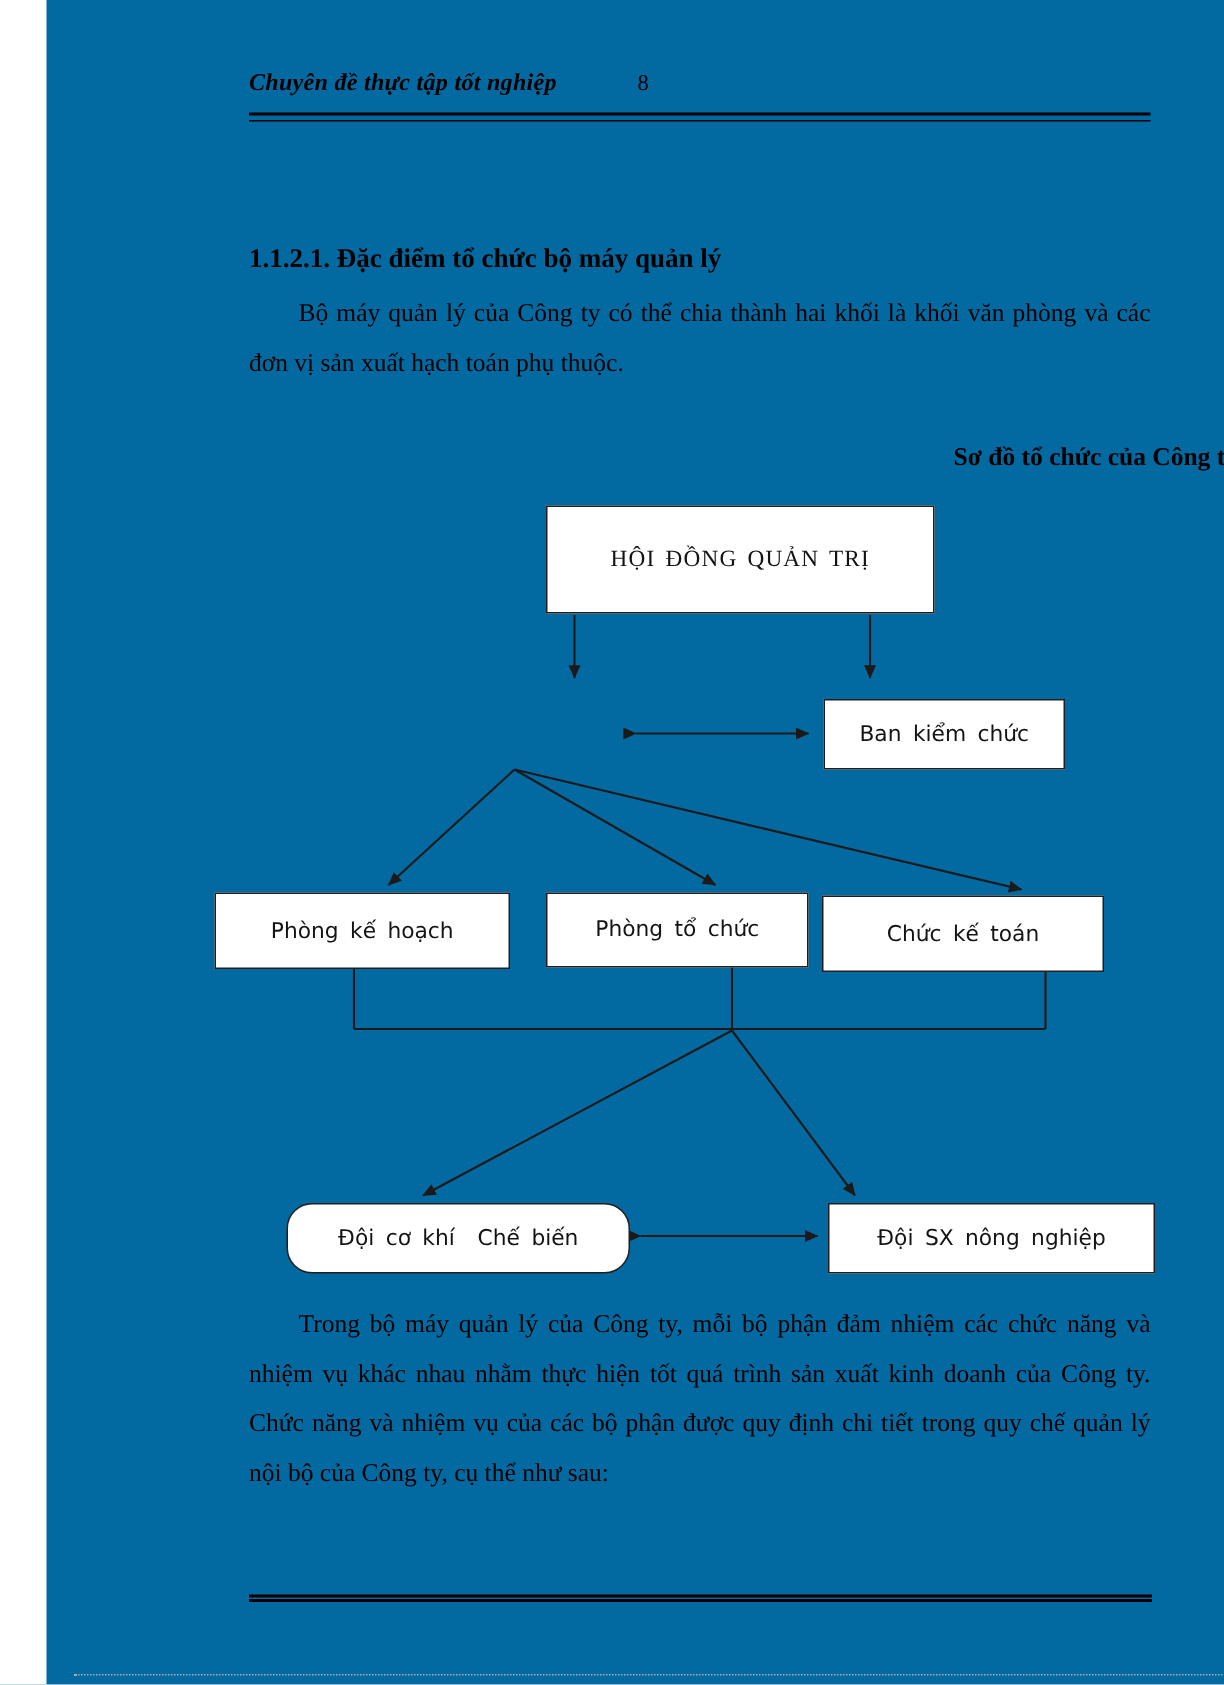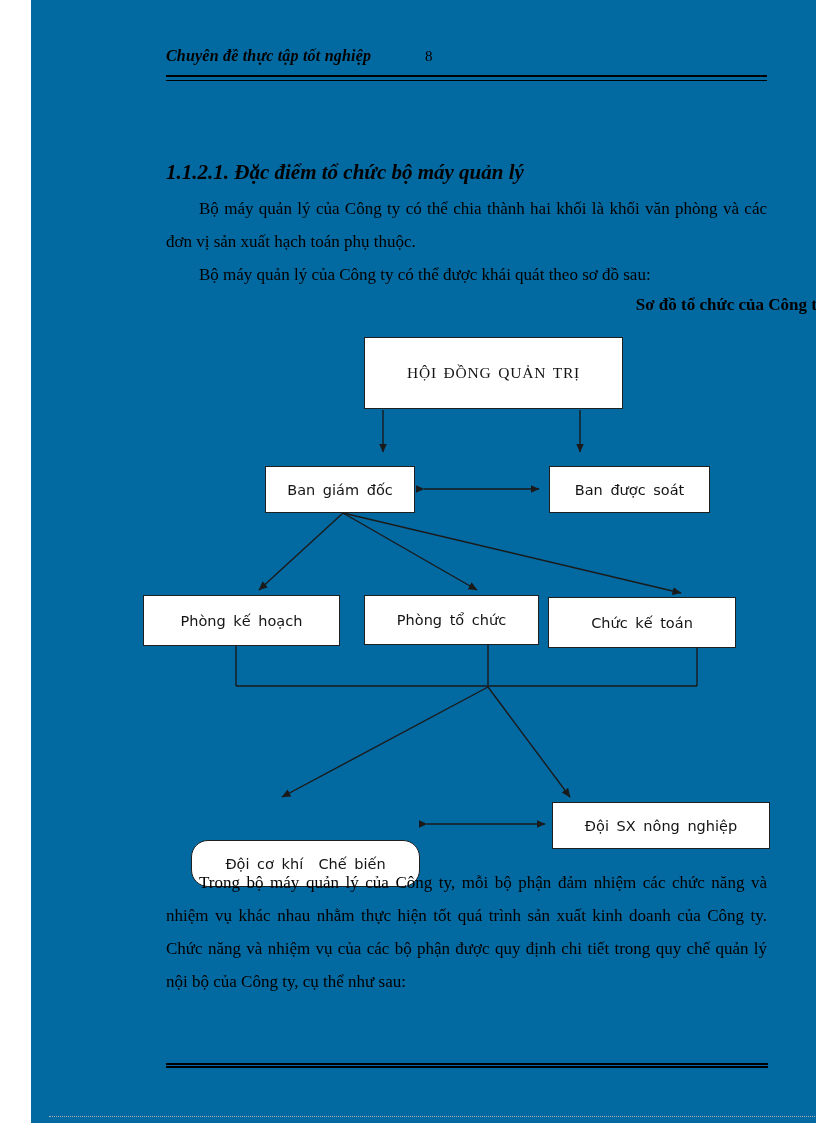--- a/index.html
+++ b/index.html
@@ -7,58 +7,57 @@
     position:relative;width:816px;height:1123px;background:#0369a1;
     font-family:"Liberation Serif",serif;color:#000;overflow:hidden;margin-left:31px;
   }
   
   .hdr-title{position:absolute;left:135px;top:47px;font-size:16px;font-weight:bold;font-style:italic;letter-spacing:.2px;}
   .hdr-page{position:absolute;left:394px;top:48px;font-size:15px;}
   .hdr-rule{position:absolute;left:135px;top:75px;width:601px;height:3px;border-top:2px solid #000;border-bottom:1px solid #000;}
   
   .para{position:absolute;left:135px;width:601px;font-size:17px;line-height:33px;text-align:justify;}
   .indent{text-indent:33px;}
-  .sec-heading{position:absolute;left:135px;top:156px;width:601px;font-size:21px;line-height:33px;font-weight:bold;font-style:italic;}
+  .sec-heading{position:absolute;left:135px;top:156px;width:601px;font-size:18px;line-height:33px;font-weight:bold;}
   .diagram-title{position:absolute;left:0;top:288px;width:800px;text-align:right;font-size:17px;line-height:33px;font-weight:bold;}
   
   .node{
     position:absolute;display:flex;align-items:center;justify-content:center;
     border:1.5px solid #1f1f1f;background:#fff;
     font-family:"DejaVu Sans",sans-serif;font-size:14.5px;color:#141414;
     text-align:center;word-spacing:3px;
   }
   .node span{white-space:pre;}
   .node-serif{font-family:"Liberation Serif",serif;font-size:15.5px;letter-spacing:.8px;word-spacing:2px;}
   .n-board{left:333px;top:337px;width:257px;height:70px;}
   .n-management{left:234px;top:466px;width:148px;height:45px;}
   .n-supervisory{left:518px;top:466px;width:159px;height:45px;}
   .n-planning{left:112px;top:595px;width:195px;height:49px;}
   .n-organization{left:333px;top:595px;width:173px;height:48px;}
   .n-accounting{left:517px;top:597px;width:186px;height:49px;}
-  .n-mechanical{left:160px;top:840px;width:227px;height:45px;border-radius:17px;}
+  .n-mechanical{left:160px;top:802px;width:227px;height:45px;border-radius:17px;}
   .n-agriculture{left:521px;top:802px;width:216px;height:45px;}
   
   .connectors{position:absolute;left:0;top:330px;width:816px;height:530px;pointer-events:none;}
   .connectors line{stroke:#1a1a1a;stroke-width:1.4;}
   
   .ftr-rule{position:absolute;left:135px;top:1063px;width:602px;height:1px;border-top:2.5px solid #000;border-bottom:2px solid #000;}
   .dotted-rule{position:absolute;left:18px;top:1116px;width:780px;height:0;border-top:1px dotted #a8adb8;}
 </style>
 </head>
 <body>
 
 <div class="page">
 
   <div class="hdr-title">Chuyên  đề thực tập tốt nghiệp</div>
   <div class="hdr-page">8</div>
   <div class="hdr-rule"></div>
 
   <div class="sec-heading">1.1.2.1. Đặc điểm tổ chức bộ máy quản lý</div>
   <div class="para indent" style="top:192px;">Bộ máy quản lý của Công ty có thể chia thành hai khối là khối văn phòng và các đơn vị sản xuất hạch toán phụ thuộc.</div>
-  <div class="para indent" style="top:258px;">Bộ máy quản lý của Công ty có thể được khái quát theo sơ đồ sau:</div>
 
   <div class="diagram-title">Sơ đồ tổ chức của Công ty:</div>
 
   <svg class="connectors" viewBox="0 330 816 530">
     <defs>
       <marker id="ah" markerWidth="11" markerHeight="9" refX="8.5" refY="4" orient="auto" markerUnits="userSpaceOnUse">
         <polygon points="0,0 9,4 0,8" fill="#1a1a1a"></polygon>
       </marker>
     </defs>
     <line x1="352" y1="410" x2="352" y2="452" marker-end="url(#ah)"></line>
@@ -72,25 +71,22 @@
     <line x1="666" y1="647" x2="666" y2="686"></line>
     <line x1="205" y1="686" x2="666" y2="686"></line>
     <line x1="457" y1="687" x2="251" y2="797" marker-end="url(#ah)"></line>
     <line x1="457" y1="687" x2="539" y2="797" marker-end="url(#ah)"></line>
     <line x1="396" y1="824" x2="514" y2="824" marker-start="url(#ah)" marker-end="url(#ah)"></line>
   </svg>
 
   <div class="node node-serif n-board">
     <span>HỘI ĐỒNG QUẢN TRỊ</span>
   </div>
-  <div class="node n-management">
-    <span>Ban giám đốc</span>
-  </div>
   <div class="node n-supervisory">
-    <span>Ban được soát</span>
+    <span>Ban kiểm chức</span>
   </div>
   <div class="node n-planning">
     <span>Phòng kế hoạch</span>
   </div>
   <div class="node n-organization">
     <span>Phòng tổ chức</span>
   </div>
   <div class="node n-accounting">
     <span>Chức kế toán</span>
   </div>

